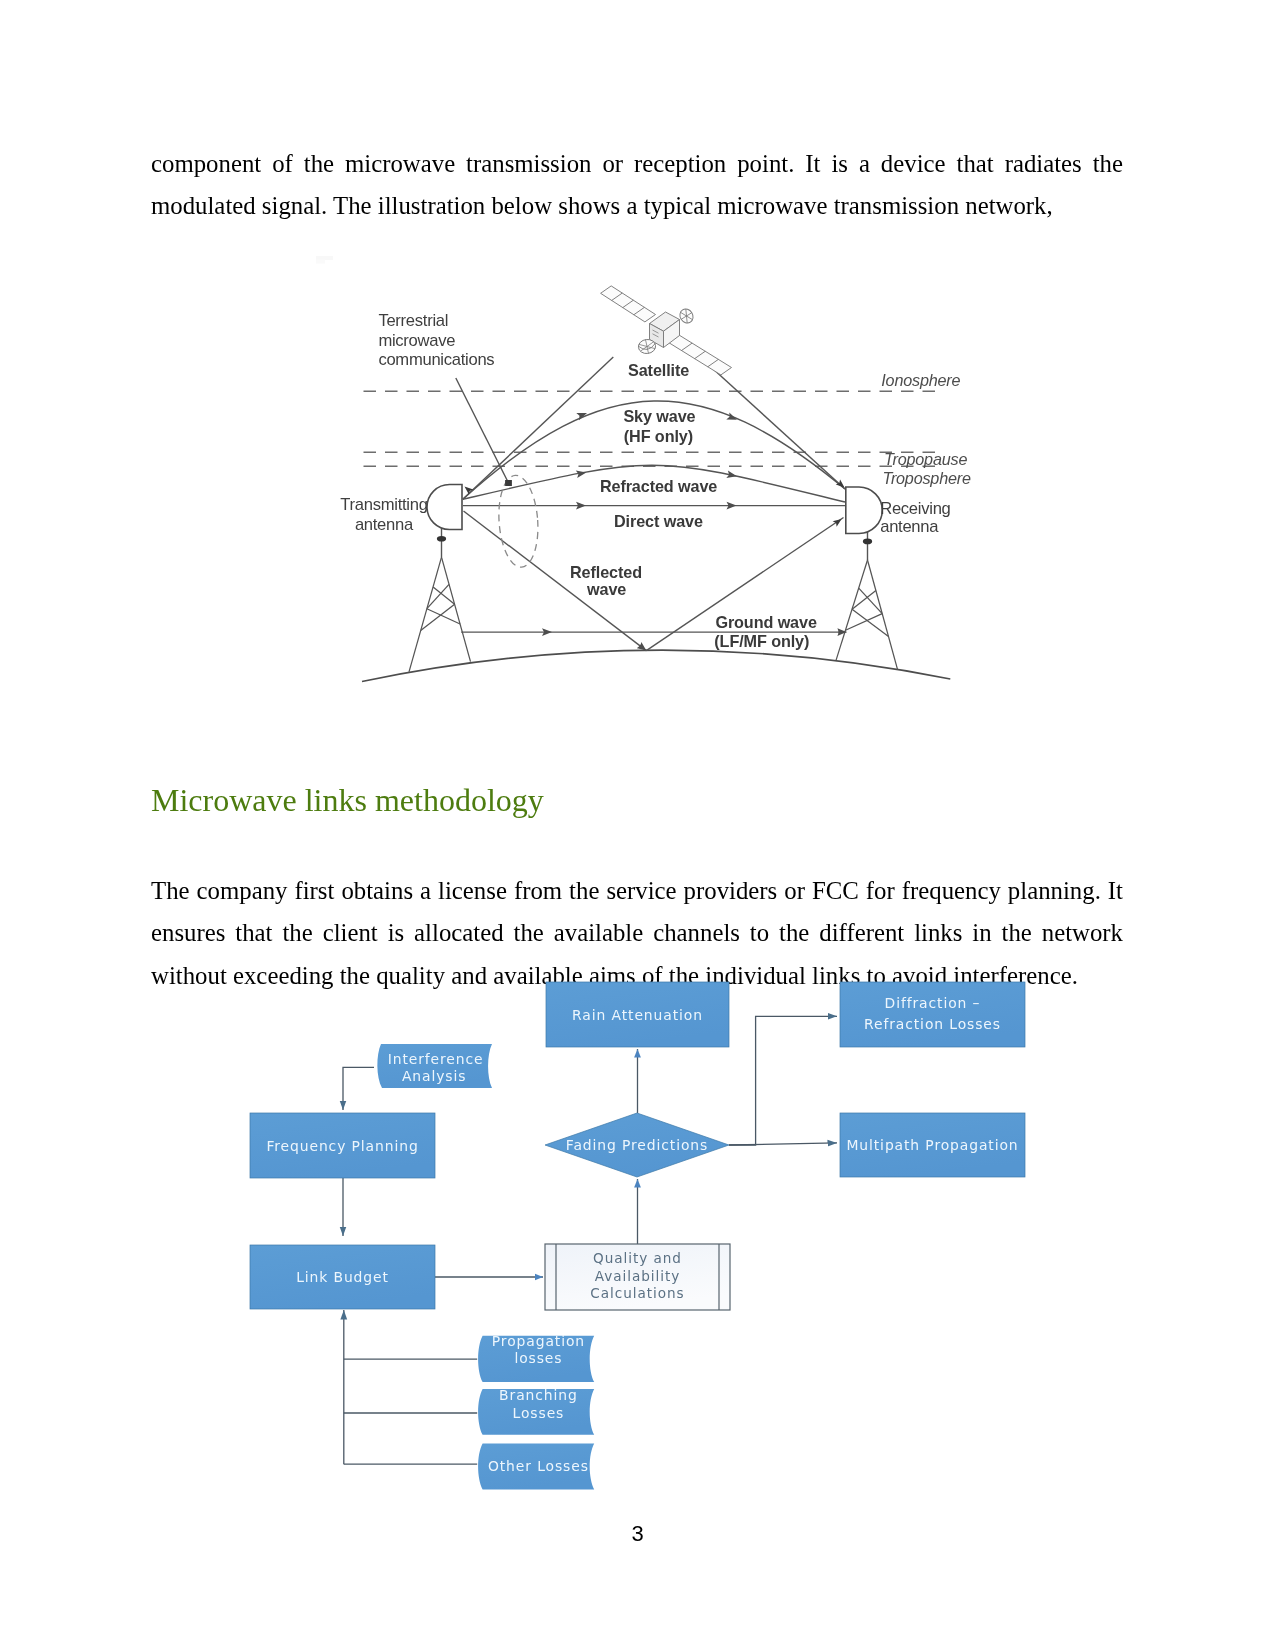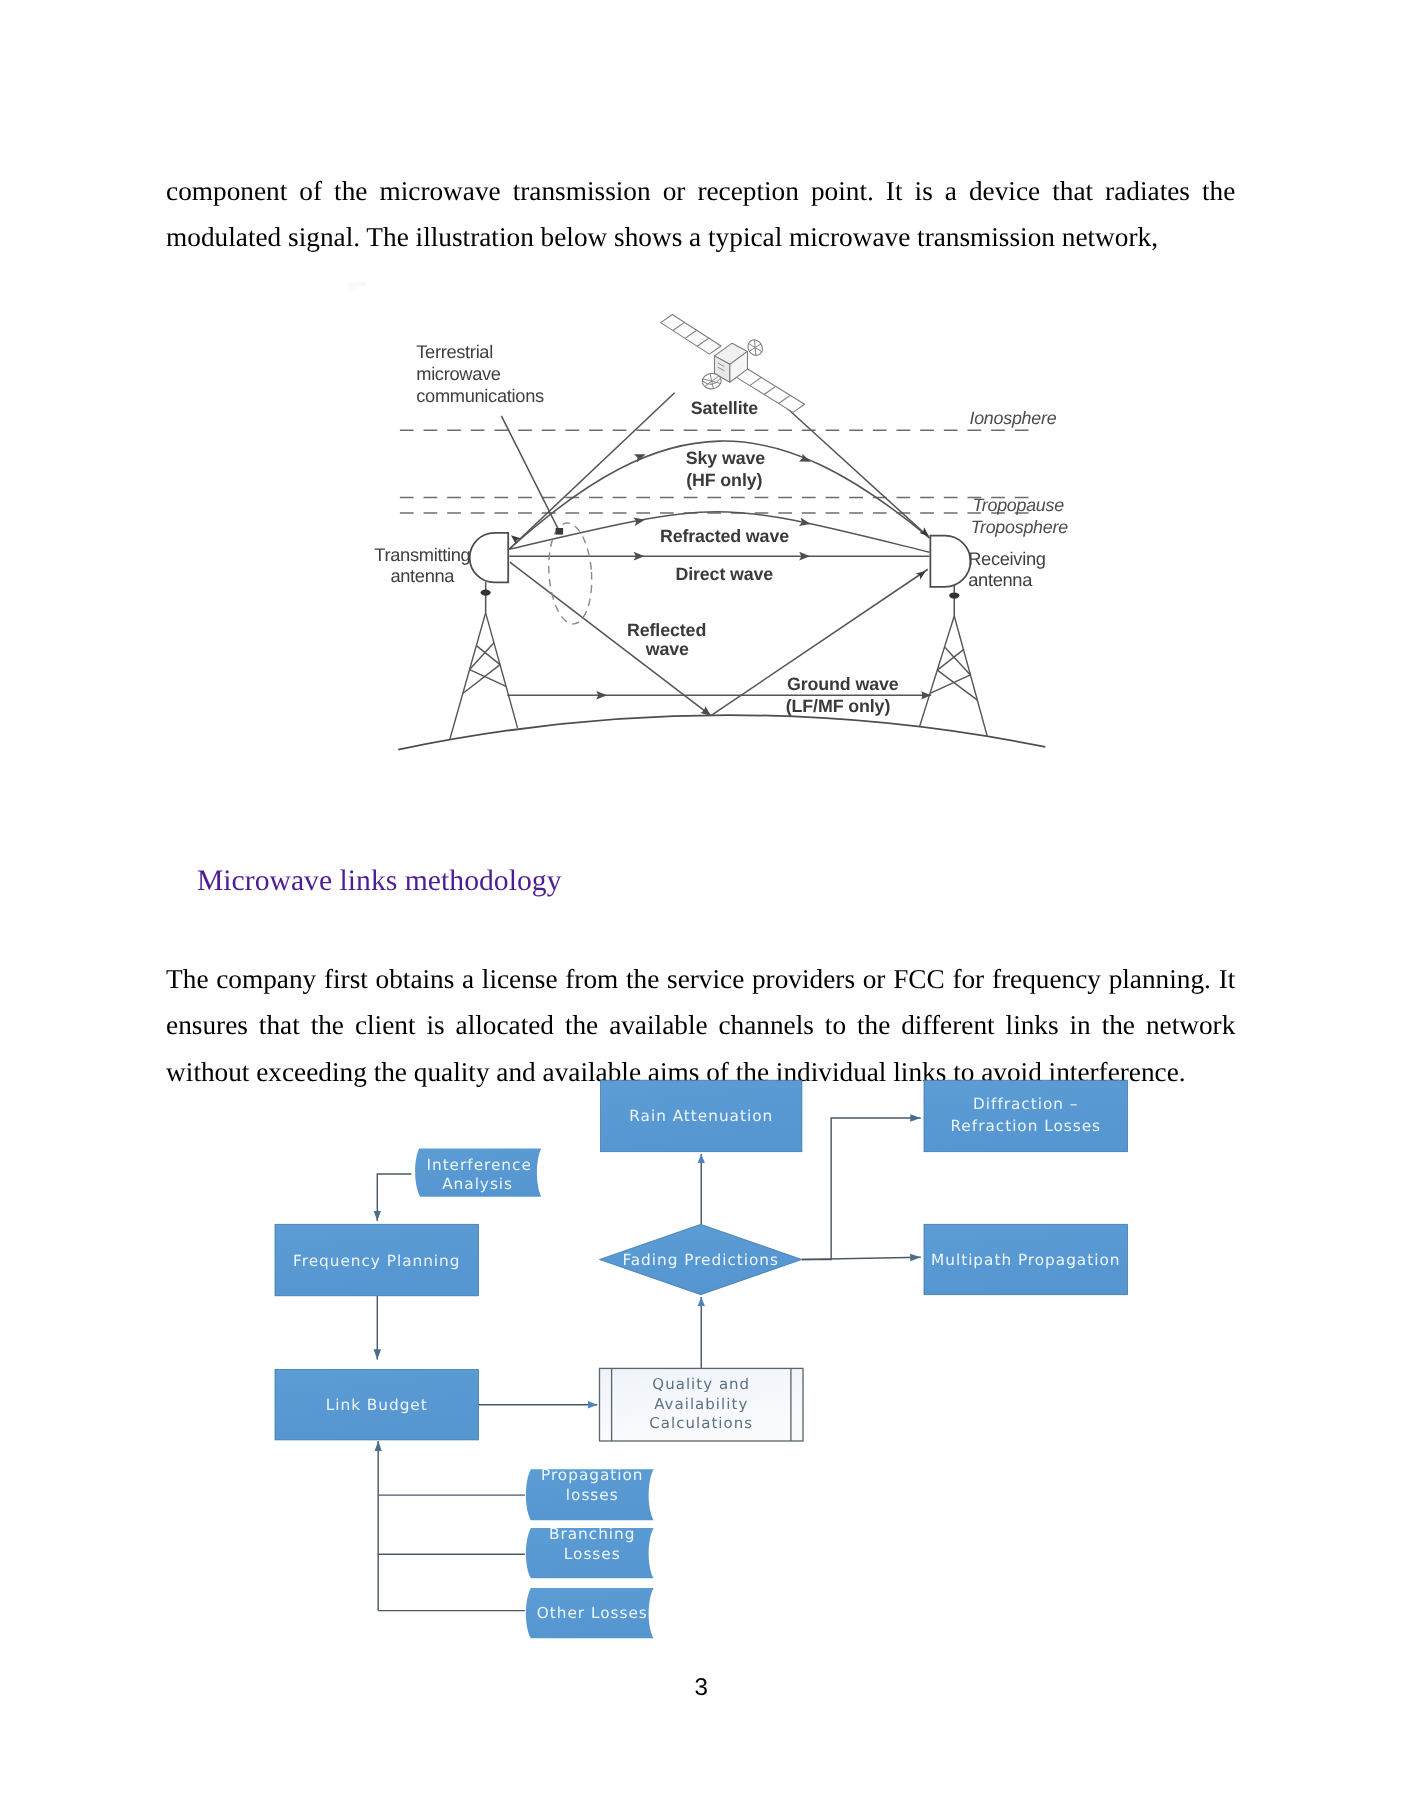--- a/index.html
+++ b/index.html
@@ -1,31 +1,31 @@
 <!DOCTYPE html>
 <html><head>
 <meta charset="utf-8">
 <style>
   html,body{margin:0;padding:0;}
   body{width:1275px;height:1650px;background:#fff;font-family:"Liberation Serif",serif;}
   .page{position:relative;width:1275px;height:1650px;overflow:hidden;}
   .para{position:absolute;left:151px;width:972px;font-size:24.8px;line-height:42.3px;text-align:justify;color:#000;}
-  .heading{position:absolute;left:151px;font-size:27px;line-height:42.3px;color:#4c1d95;margin-left:28px;}
+  .heading{position:absolute;left:151px;font-size:32px;line-height:42.3px;color:#4d7c0f;}
   .pgnum{position:absolute;width:1275px;text-align:center;font-size:22px;font-family:"Liberation Sans",sans-serif;}
   text.f1{font-family:"Liberation Sans",sans-serif;font-size:16.6px;fill:#3f3f3f;letter-spacing:-0.28px;}
   text.f1b{font-family:"Liberation Sans",sans-serif;font-size:16.2px;font-weight:bold;fill:#3a3a3a;letter-spacing:-0.1px;}
   text.f1i{font-family:"Liberation Sans",sans-serif;font-size:16.2px;font-style:italic;fill:#4d4d4d;letter-spacing:-0.2px;}
   text.fcl{font-family:"DejaVu Sans",sans-serif;font-size:13.9px;fill:#EDF6FD;text-anchor:middle;letter-spacing:0.9px;}
   text.fcd{font-family:"DejaVu Sans",sans-serif;font-size:13.6px;fill:#5B7184;text-anchor:middle;letter-spacing:0.95px;}
 </style>
 </head>
 <body>
 
 <div class="page">
-  <div class="para" id="p1" style="top:154px">component of the microwave transmission or reception point. It is a device that radiates the modulated signal. The illustration below shows a typical microwave transmission network,</div>
+  <div class="para" id="p1" style="top:143px">component of the microwave transmission or reception point. It is a device that radiates the modulated signal. The illustration below shows a typical microwave transmission network,</div>
   <div class="heading" id="h1" style="top:779px">Microwave links methodology</div>
   <div class="para" id="p2" style="top:870px">The company first obtains a license from the service providers or FCC for frequency planning. It ensures that the client is allocated the available channels to the different links in the network without exceeding the quality and available aims of the individual links to avoid interference.</div>
   <div class="pgnum" style="top:1521px">3</div>
 
   <svg id="fig-microwave-network" width="660" height="452" viewBox="0 0 660 452" style="position:absolute;left:316px;top:250px">
     <defs>
       <marker id="ar1" markerWidth="12" markerHeight="9.5" refX="11.5" refY="4.75" orient="auto" markerUnits="userSpaceOnUse">
           <path d="M0.4,0.2 L11.5,4.75 L0.4,9.3 Q2.8,4.75 0.4,0.2 z" fill="#4d4d4d"></path>
         </marker>
       <marker id="ar2" markerWidth="10" markerHeight="8" refX="9.5" refY="4" orient="auto" markerUnits="userSpaceOnUse">

